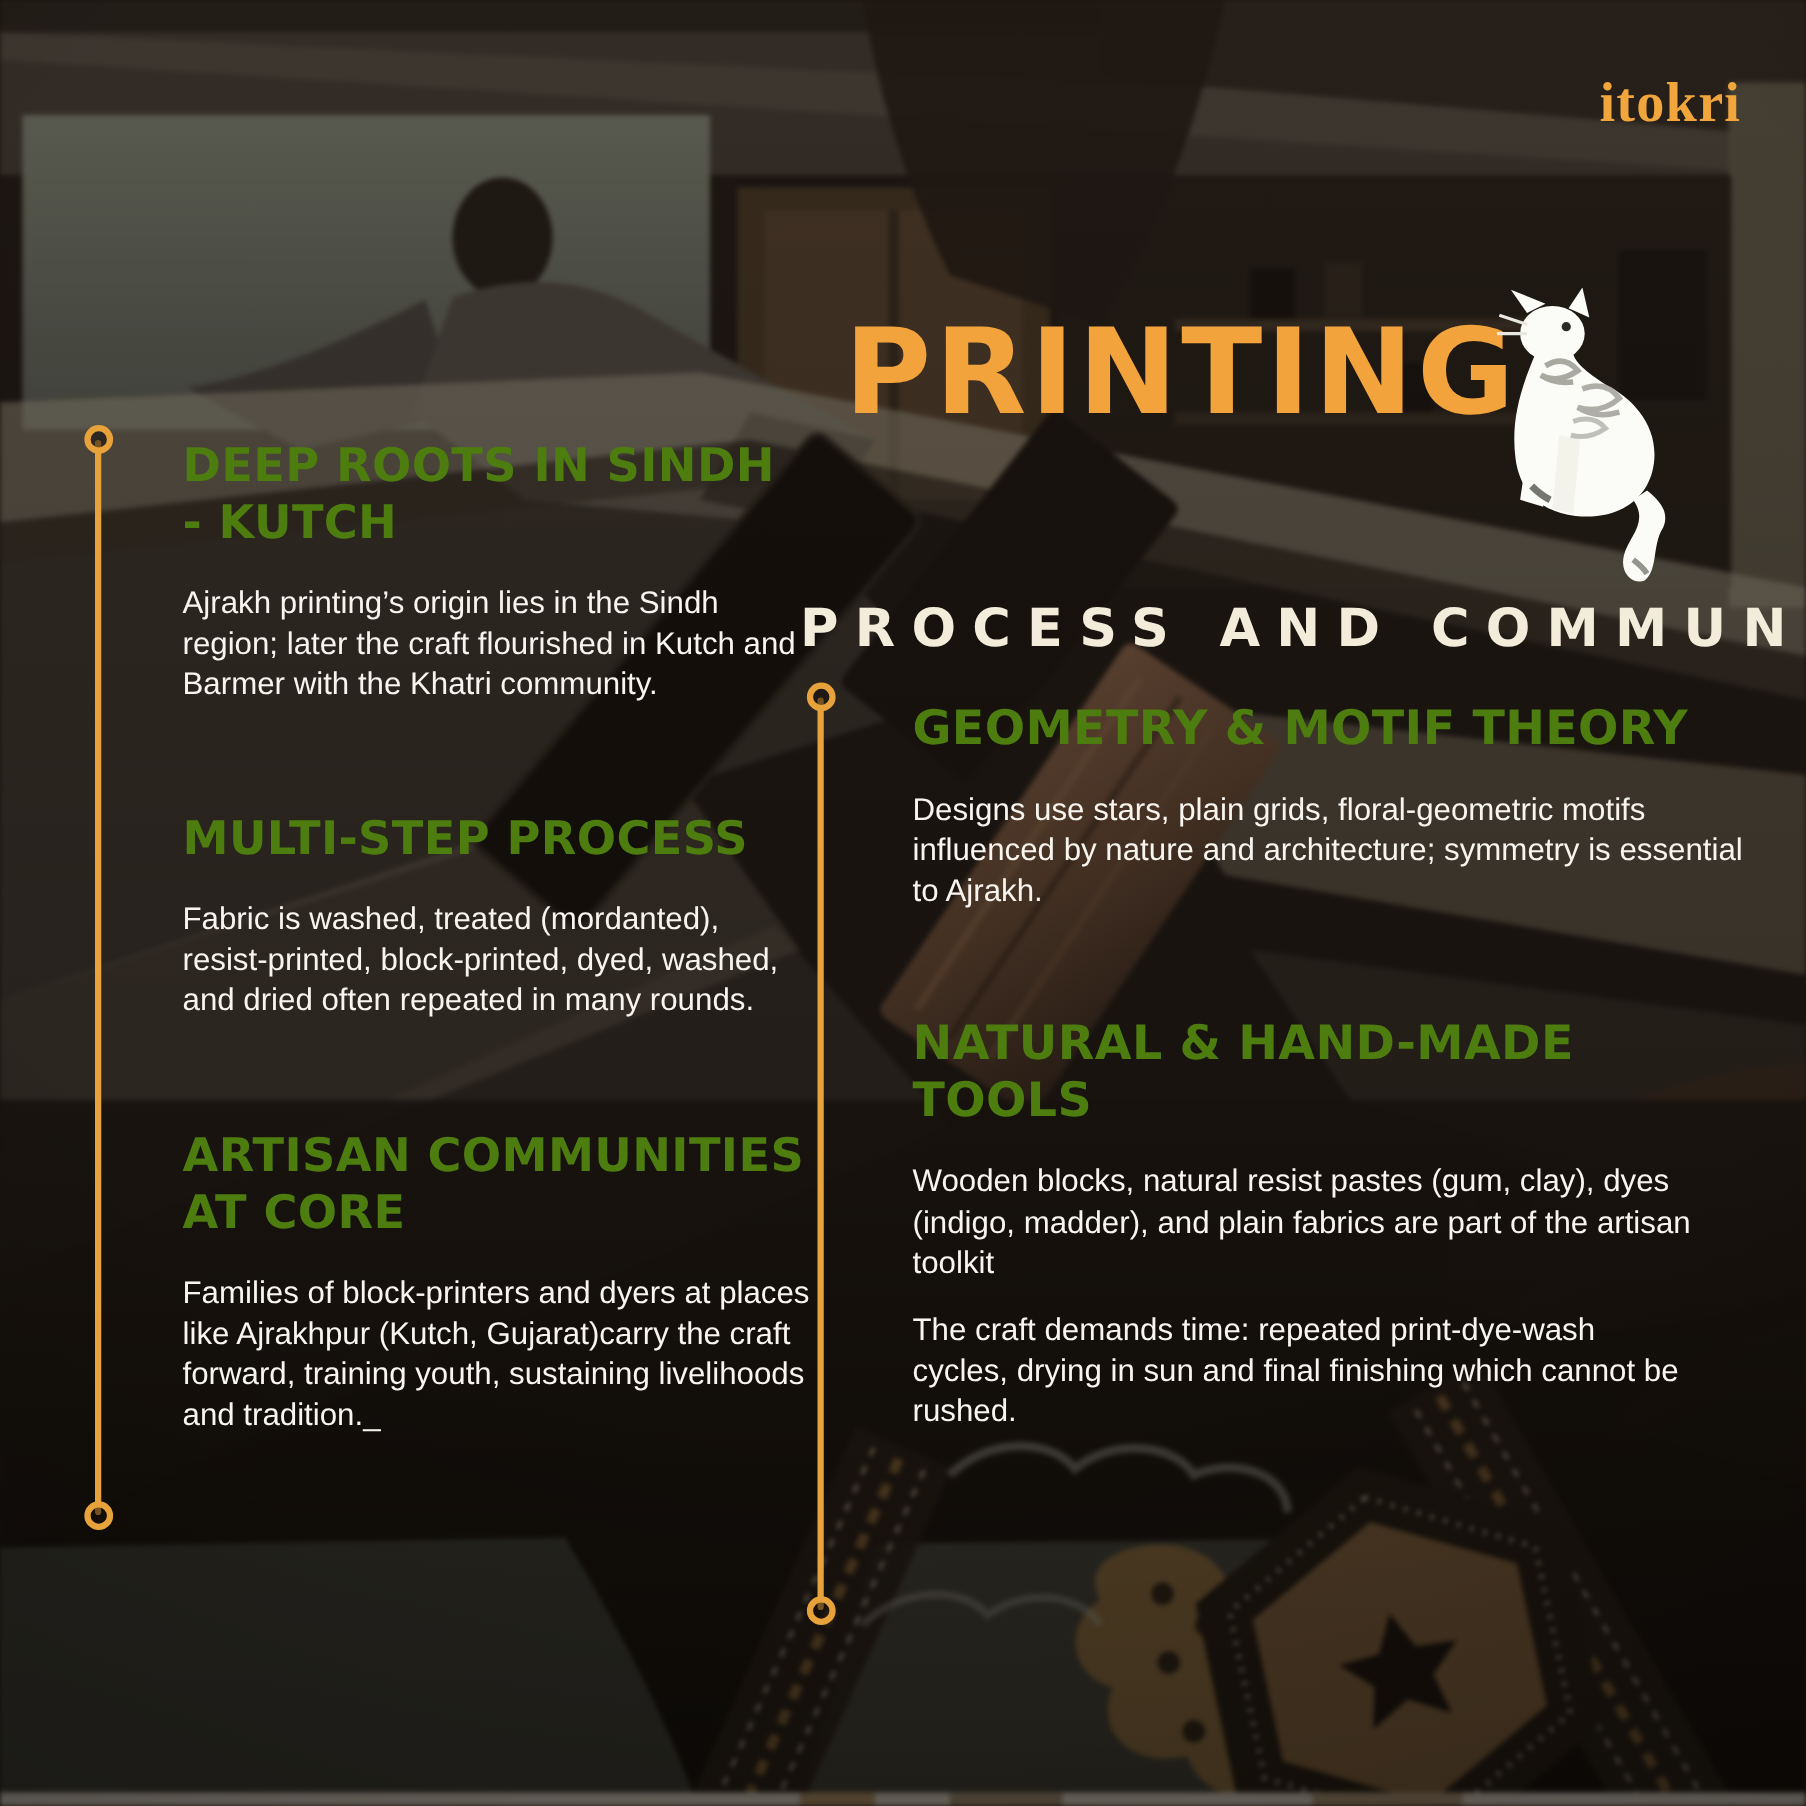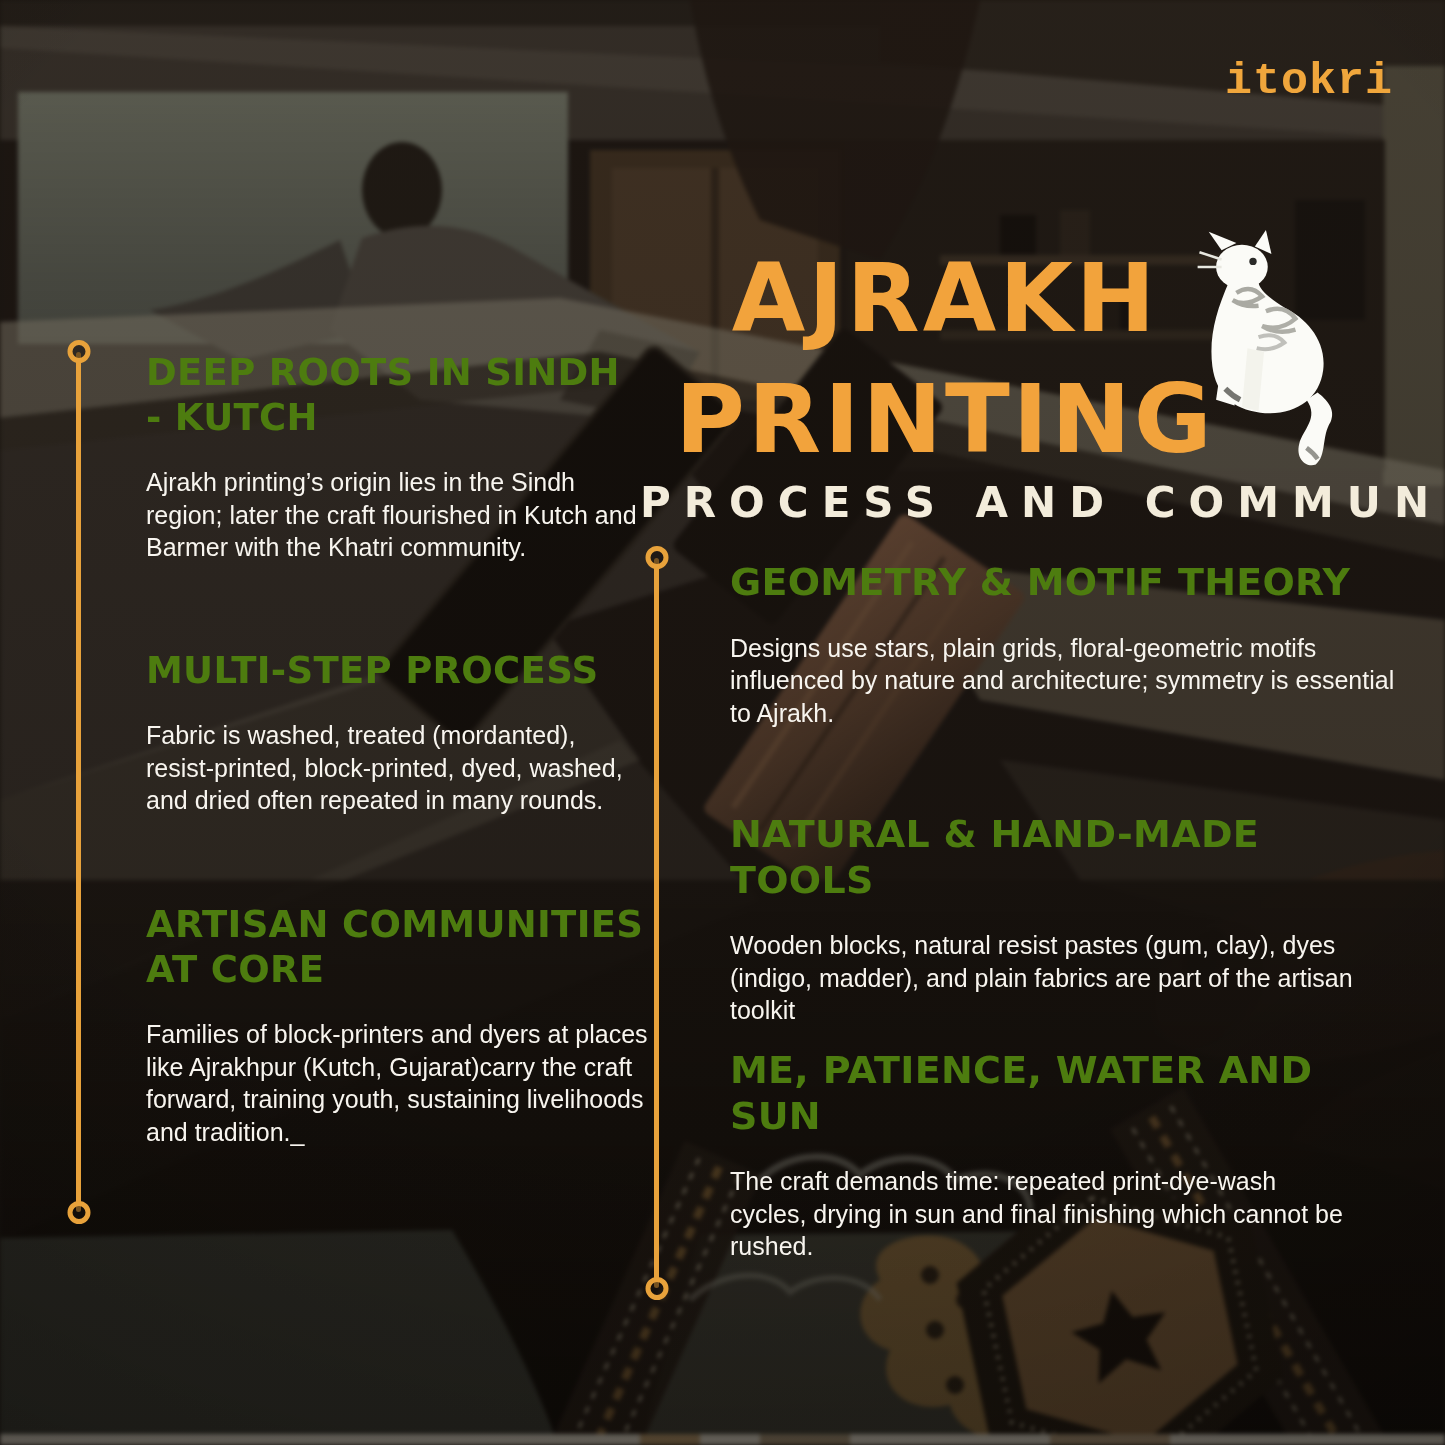--- a/index.html
+++ b/index.html
@@ -16,21 +16,21 @@
   }
   .vignette{
     position:absolute;inset:0;pointer-events:none;
     background:
       radial-gradient(135% 105% at 50% 32%, rgba(0,0,0,0) 42%, rgba(0,0,0,.38) 100%),
       linear-gradient(rgba(18,14,10,.18), rgba(8,6,4,.40));
   }
   
   .logo{
     position:absolute;top:56px;right:52px;
-    font-family:Liberation Mono, monospace;font-weight:800;font-size:45px;
+    font-family:Liberation Serif, serif;font-weight:800;font-size:45px;
     color:#F0A63C;letter-spacing:1px;
   }
   
   .title-block{
     position:absolute;top:238px;left:610px;width:670px;text-align:center;
     font-family:"DejaVu Sans",sans-serif;font-weight:800;
     font-size:95px;line-height:121px;letter-spacing:3px;color:#F2A33C;
   }
   .subtitle{
     position:absolute;top:478px;left:640px;width:760px;text-align:center;
@@ -207,21 +207,20 @@
     <rect x="640" y="1434" width="60" height="11" fill="#8a6532" opacity=".7"></rect>
     <rect x="760" y="1434" width="90" height="11" fill="#6b5130" opacity=".6"></rect>
     <rect x="1050" y="1434" width="120" height="11" fill="#7c5c36" opacity=".6"></rect>
   </svg>
 
   <div class="vignette"></div>
 
   <div class="logo">itokri</div>
 
   <div class="title-block">
-    <div>AJRAKH</div>
     <div>PRINTING</div>
   </div>
 
   <svg class="cat" viewBox="0 0 100 130" aria-hidden="true">
     <g>
       <path d="M20,11 L13,1 L28,7 Z" fill="#fbfbf7"></path>
       <path d="M38,9 L44,0 L47,13 Z" fill="#fbfbf7"></path>
       <ellipse cx="31" cy="20" rx="14" ry="12" fill="#fbfbf7"></ellipse>
       <path d="M24,28 C17,44 13,58 15,74 C17,89 26,97 41,99 C59,101 73,92 75,76 C77,60 66,48 54,42 C46,37 40,32 40,28 Z" fill="#fbfbf7"></path>
       <path d="M22,58 L17,92 L27,95 L32,62 Z" fill="#fbfbf7"></path>
@@ -266,18 +265,17 @@
   <div class="col-right">
     <section class="sec s-r1">
       <h2>GEOMETRY &amp; MOTIF THEORY</h2>
       <p>Designs use stars, plain grids, floral-geometric motifs influenced by nature and architecture; symmetry is essential to Ajrakh.</p>
     </section>
     <section class="sec s-r2">
       <h2>NATURAL &amp; HAND-MADE TOOLS</h2>
       <p>Wooden blocks, natural resist pastes (gum, clay), dyes (indigo, madder), and plain fabrics are part of the artisan toolkit</p>
     </section>
     <section class="sec s-r3">
-      <h2>ME, PATIENCE, WATER AND SUN</h2>
       <p>The craft demands time: repeated print-dye-wash cycles, drying in sun and final finishing which cannot be rushed.</p>
     </section>
   </div>
 
 </div>
 
 </body></html>

